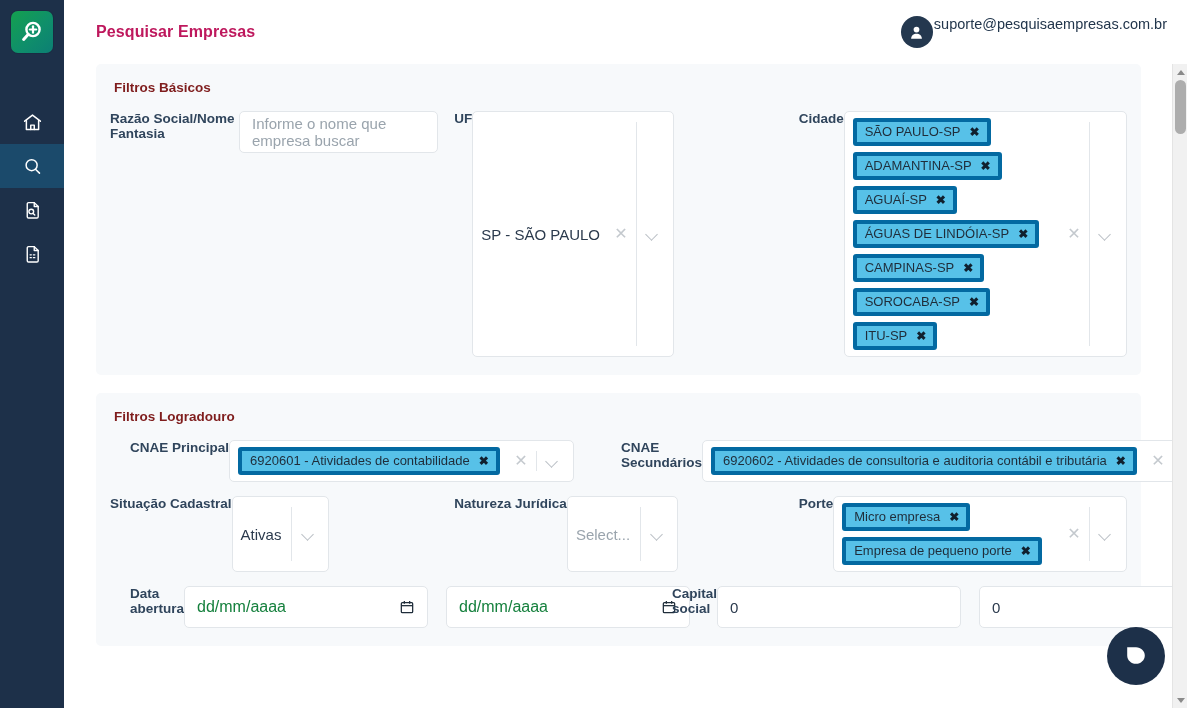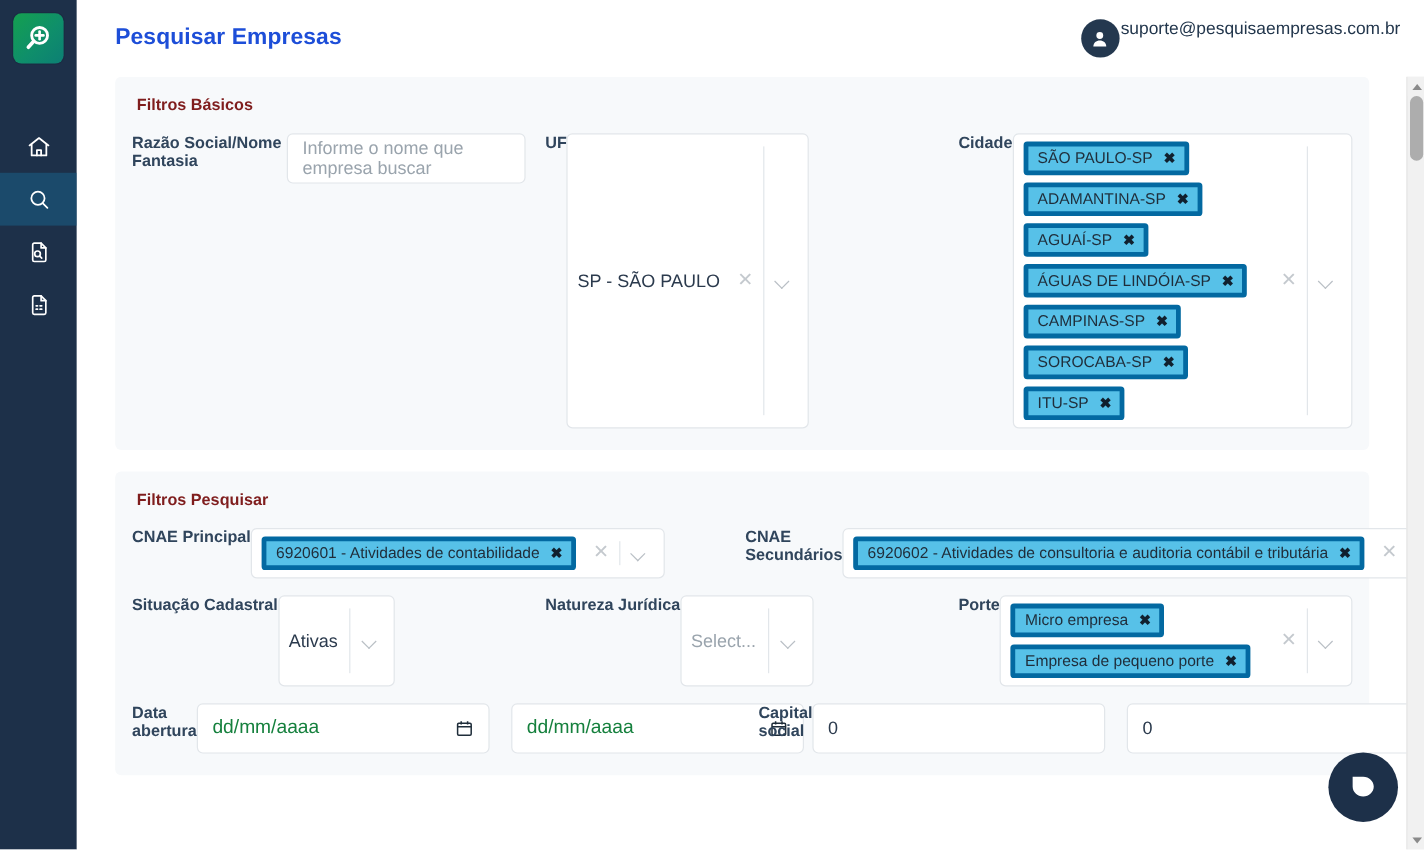--- a/index.html
+++ b/index.html
@@ -40,21 +40,21 @@
 
   
   .header {
     position: absolute; left: 64px; top: 0;
     width: 1123px; height: 64px;
     background: #ffffff;
     display: flex; align-items: center; justify-content: space-between;
     padding: 0 20px 0 32px;
   }
   .page-title {
-    font-size: 19px; font-weight: bold; color: #1d4ed8; letter-spacing: 0.1px;
+    font-size: 16px; font-weight: bold; color: #be185d; letter-spacing: 0.1px;
   }
   .user-box { display: flex; align-items: flex-start; gap: 1px; }
   .avatar {
     width: 32px; height: 32px; border-radius: 50%;
     background: #24384f;
     display: flex; align-items: center; justify-content: center;
   }
   .user-email { font-size: 14.5px; color: #22364c; }
 
   
@@ -73,21 +73,21 @@
   }
   .panel + .panel { margin-top: 18px; }
   .panel-title {
     font-size: 13.5px; font-weight: bold; color: #7f1d1d;
     margin: 0 0 16px 4px;
   }
   .row { display: flex; gap: 16px; }
   .row + .row { margin-top: 14px; }
   .field { display: flex; }
   .f-third { width: 330px; }
-  .f-half  { width: 506px; }
+  .f-half  { width: 506px; margin-left: 20px; }
   .label {
     font-size: 13.5px; font-weight: bold; color: #30455c;
     margin-bottom: 7px;
   }
 
   
   .input {
     height: 42px; background: #fff;
     border: 1px solid #e2e6ea; border-radius: 5px;
     display: flex; align-items: center;
@@ -330,21 +330,21 @@
                   <span class="chev"></span>
                 </div>
             </div>
           </div>
         </div>
       </div>
 
     </div>
 
     <div class="panel">
-      <div class="panel-title">Filtros Pesquisar</div>
+      <div class="panel-title">Filtros Logradouro</div>
 
       <div class="row">
         <div class="field f-half">
           <div class="label">CNAE Principal</div>
           <div class="select">
             <div class="select-value" id="cnae-p-tags">
                 <span class="tag">
                   <span>6920601 - Atividades de contabilidade</span>
                   <span class="x">✖</span>
                 </span>

